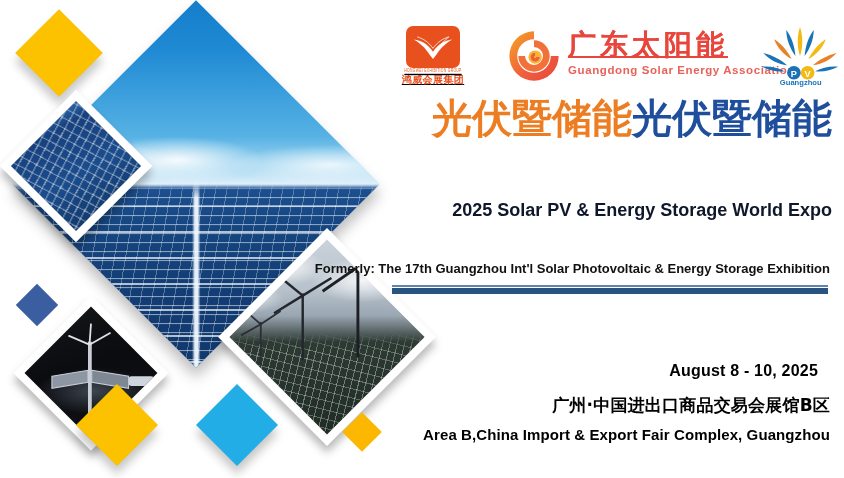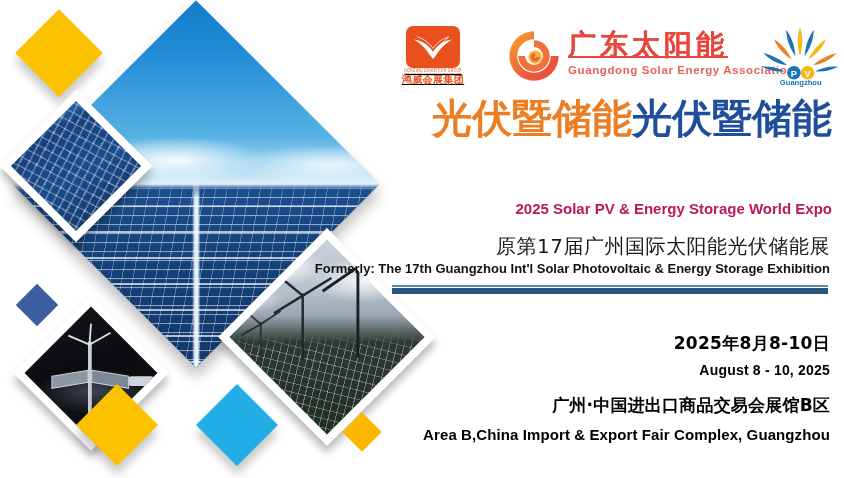--- a/index.html
+++ b/index.html
@@ -197,21 +197,21 @@
   }
   #titleCN .ln{
     font-family:"DejaVu Sans","Liberation Sans",sans-serif;
     font-size:40px;font-weight:bold;letter-spacing:0px;
   }
   .cn-blue{color:#1F4E9C;}
   .cn-orange{color:#ED7D22;}
 
   #titleEN{
     position:absolute;right:12px;top:200px;
-    font-size:15px;font-weight:bold;color:#be185d;
+    font-size:18px;font-weight:bold;color:#0f172a;
     letter-spacing:0px;white-space:nowrap;text-align:center;
   }
 
   #subCN{
     position:absolute;right:14px;top:233px;
     font-family:"DejaVu Sans","Liberation Sans",sans-serif;
     font-size:20px;color:#1a1a1a;letter-spacing:.5px;white-space:nowrap;
   }
   #subEN{
     position:absolute;right:14px;top:261px;
@@ -227,22 +227,22 @@
   #divider .thick{
     position:absolute;left:0;top:3px;width:100%;height:6px;background:#2A5480;
   }
 
   #dateCN{
     position:absolute;right:14px;top:332px;
     font-family:"DejaVu Sans","Liberation Sans",sans-serif;
     font-size:17px;font-weight:bold;color:#000;white-space:nowrap;letter-spacing:.3px;
   }
   #dateEN{
-    position:absolute;right:14px;top:362px;
-    font-size:14px;font-weight:bold;color:#000;white-space:nowrap;letter-spacing:.2px;
+    position:absolute;right:26px;top:362px;
+    font-size:16px;font-weight:bold;color:#000;white-space:nowrap;letter-spacing:.2px;
   }
   #venueCN{
     position:absolute;right:14px;top:394px;
     font-family:"DejaVu Sans","Liberation Sans",sans-serif;
     font-size:17px;font-weight:bold;color:#000;white-space:nowrap;letter-spacing:.2px;
   }
   #venueEN{
     position:absolute;right:14px;top:426px;
     font-size:15px;font-weight:bold;color:#000;white-space:nowrap;letter-spacing:.1px;
   }
@@ -383,26 +383,24 @@
     </div>
 
     <div id="titleCN">
       <div class="ln">
         <span class="cn-orange">光伏暨储能</span><span class="cn-blue">光伏暨储能</span>
       </div>
     </div>
 
     <div id="titleEN">2025 Solar PV &amp; Energy Storage World Expo</div>
 
-    <div id="subCN">原第17届广州国际太阳能光伏储能展</div>
     <div id="subEN">Formerly: The 17th Guangzhou Int'l Solar Photovoltaic &amp; Energy Storage Exhibition</div>
 
     <div id="divider">
       <div class="thin"></div>
       <div class="thick"></div>
     </div>
 
-    <div id="dateCN">2025年8月8-10日</div>
     <div id="dateEN">August 8 - 10, 2025</div>
     <div id="venueEN">Area B,China Import &amp; Export Fair Complex, Guangzhou</div>
     <div id="venueCN">广州·中国进出口商品交易会展馆B区</div>
   </div>
 </div>
 
 </body></html>

